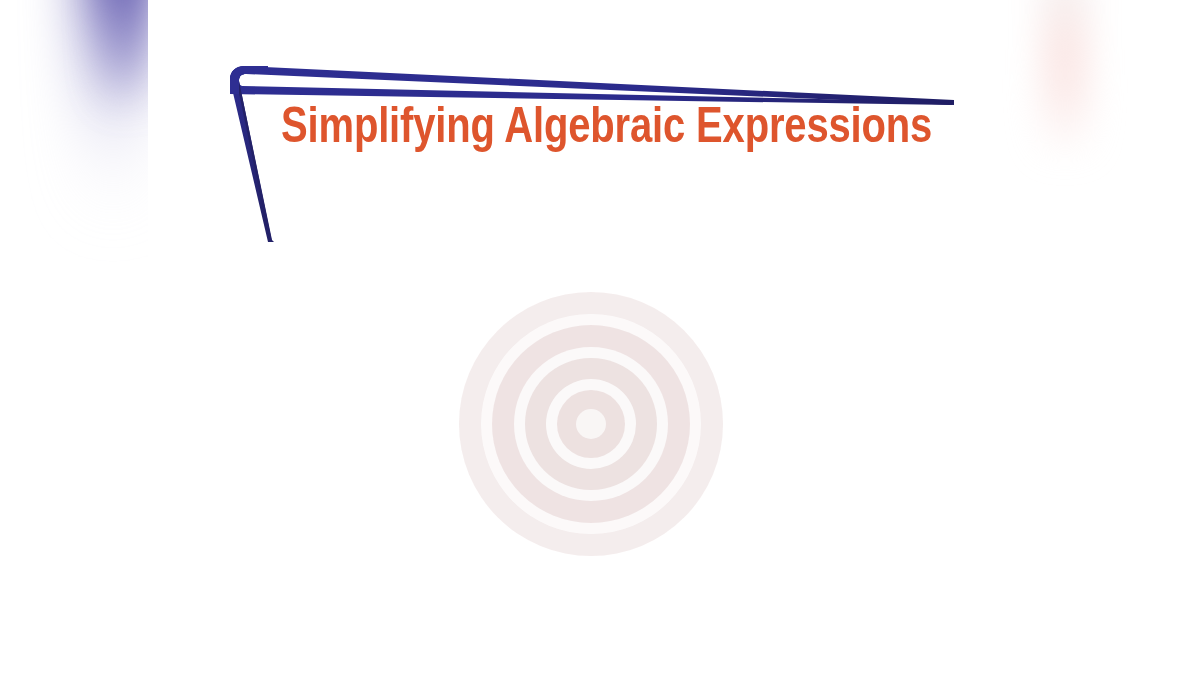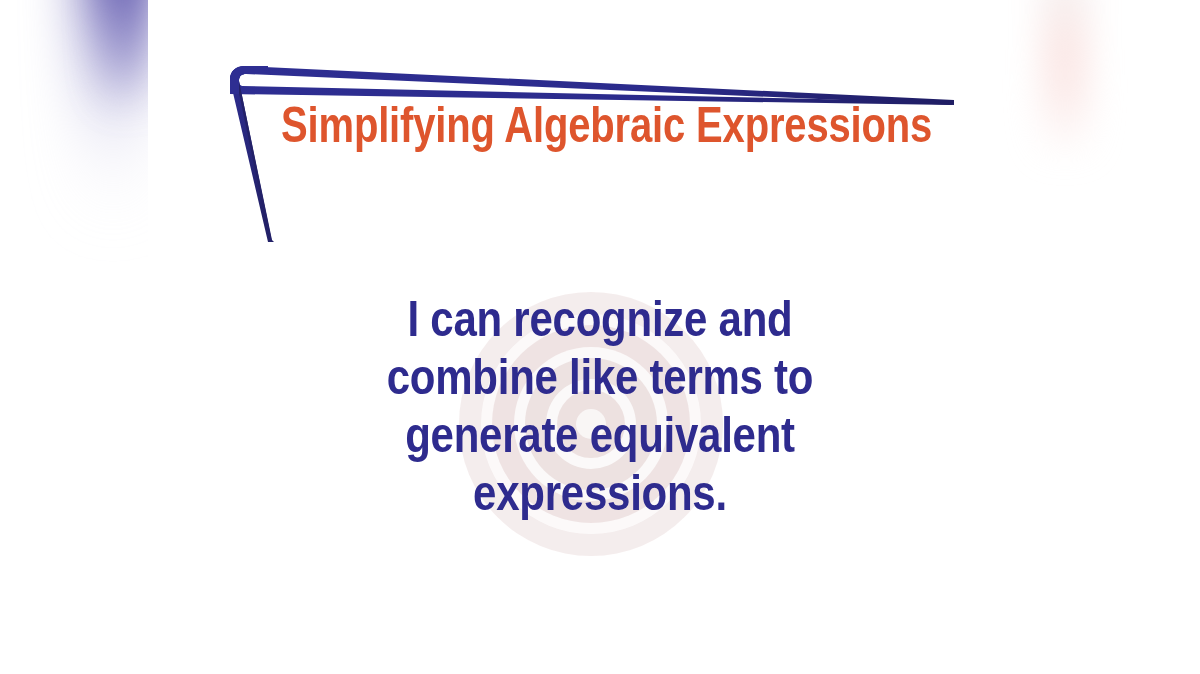--- a/index.html
+++ b/index.html
@@ -192,20 +192,14 @@
                L 40 182
                Z" fill="url(#bgradv)"></path>
       <path d="M 11 21 L 44 180 L 46 182 L 42 182 L 11 33 Z" fill="#232168"></path>
 
       <path d="M 11 20 C 11 15, 15 12, 20 12 L 34 12 L 34 6 L 18 6 C 8 6, 2 12, 2 21 L 2 34 L 11 34 Z" fill="#2e2e92"></path>
     </svg>
   </div>
 
   <div class="title">Simplifying Algebraic Expressions</div>
 
-  <div class="statement">
-    <span class="line">I can recognize and</span>
-    <span class="line">combine like terms to</span>
-    <span class="line">generate equivalent</span>
-    <span class="line">expressions.</span>
-  </div>
 
 </div>
 
 </body></html>

